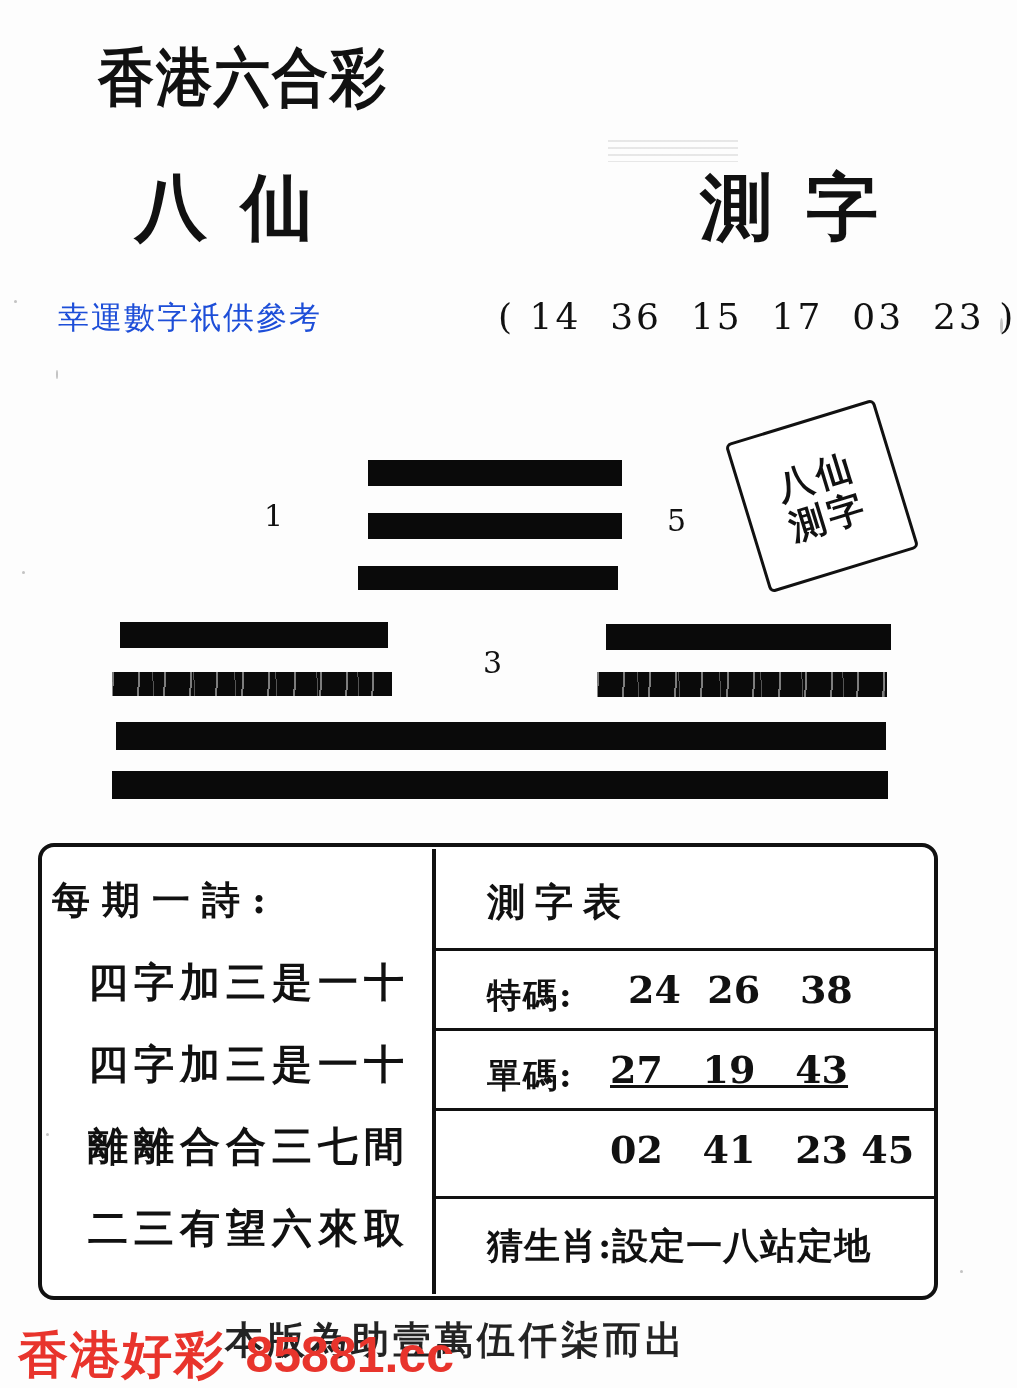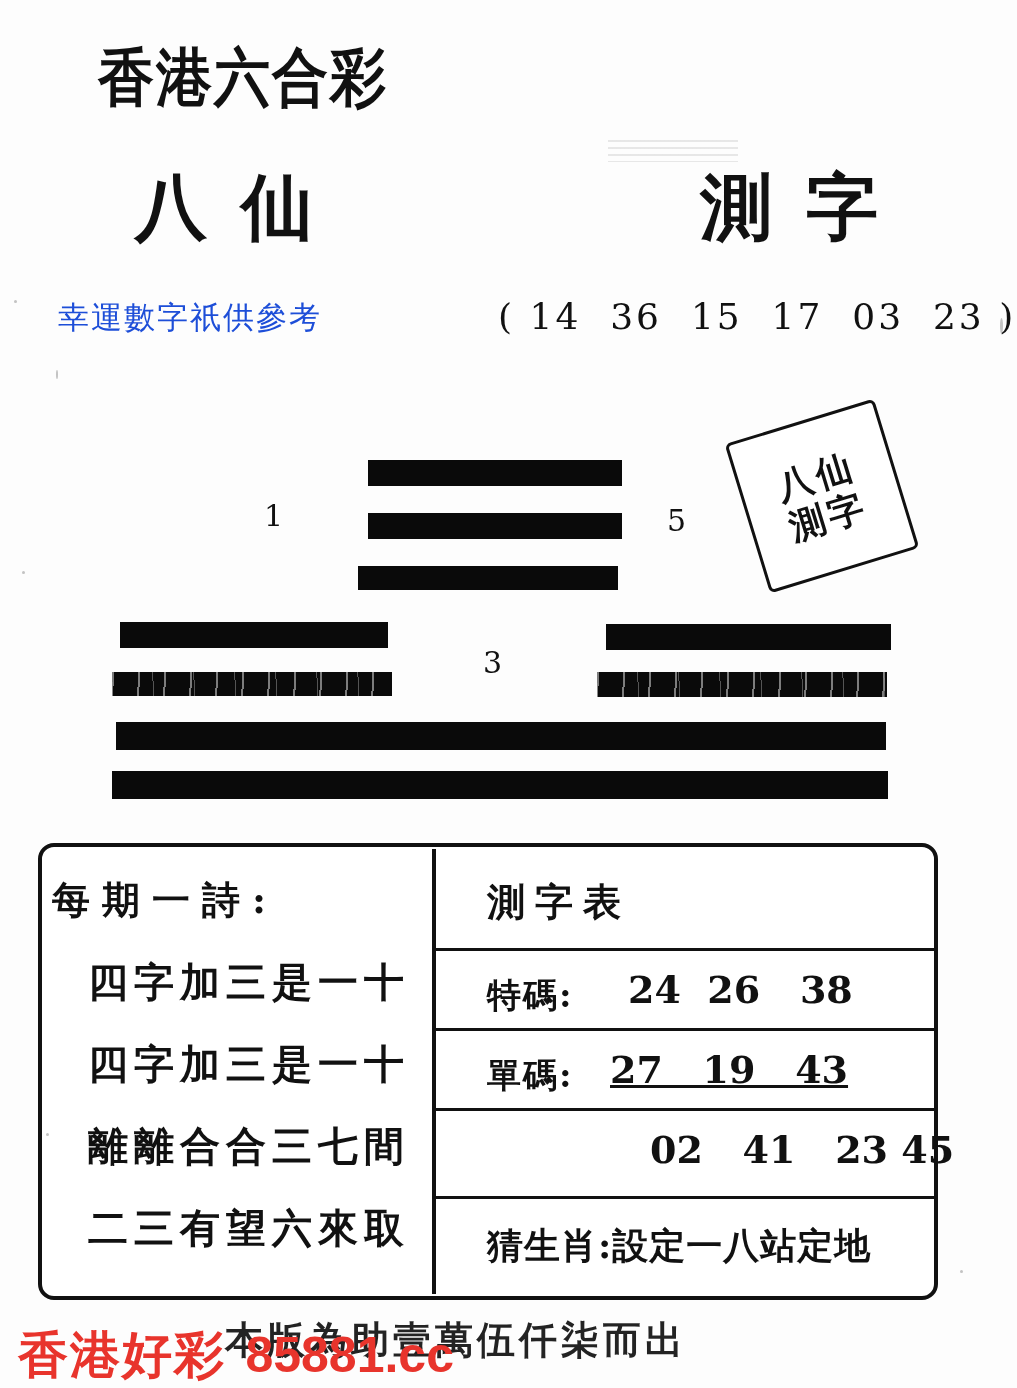--- a/index.html
+++ b/index.html
@@ -301,21 +301,21 @@
   <div class="hline" style="left:436px; top:948px; width:498px;"></div>
   <div class="row-label" style="left:487px; top:973px;">特碼:</div>
   <div class="row-values" style="left:621px; top:967px;margin-left:7px;">24  26   38</div>
 
   <div class="hline" style="left:436px; top:1028px; width:498px;"></div>
   <div class="row-label" style="left:487px; top:1053px;">單碼:</div>
   <div class="row-values" style="left:610px; top:1047px;text-decoration:underline;">27   19   43</div>
 
   <div class="hline" style="left:436px; top:1108px; width:498px;"></div>
   <div class="row-label" style="left:487px; top:1133px;"></div>
-  <div class="row-values" style="left:610px; top:1127px;margin-left:40px;">02   41   23 45</div>
+  <div class="row-values" style="left:610px; top:1127px;">02   41   23 45</div>
 
   <div class="hline" style="left:436px; top:1196px; width:498px;"></div>
   <div class="zodiac-line">
     <span>猜生肖:</span><span>設定一八站定地</span>
   </div>
 
   <div class="footer-note">本版為助壹萬伍仟柒而出</div>
   <div class="watermark">
     <span>香港好彩</span>
     <span class="site">85881.cc</span>

